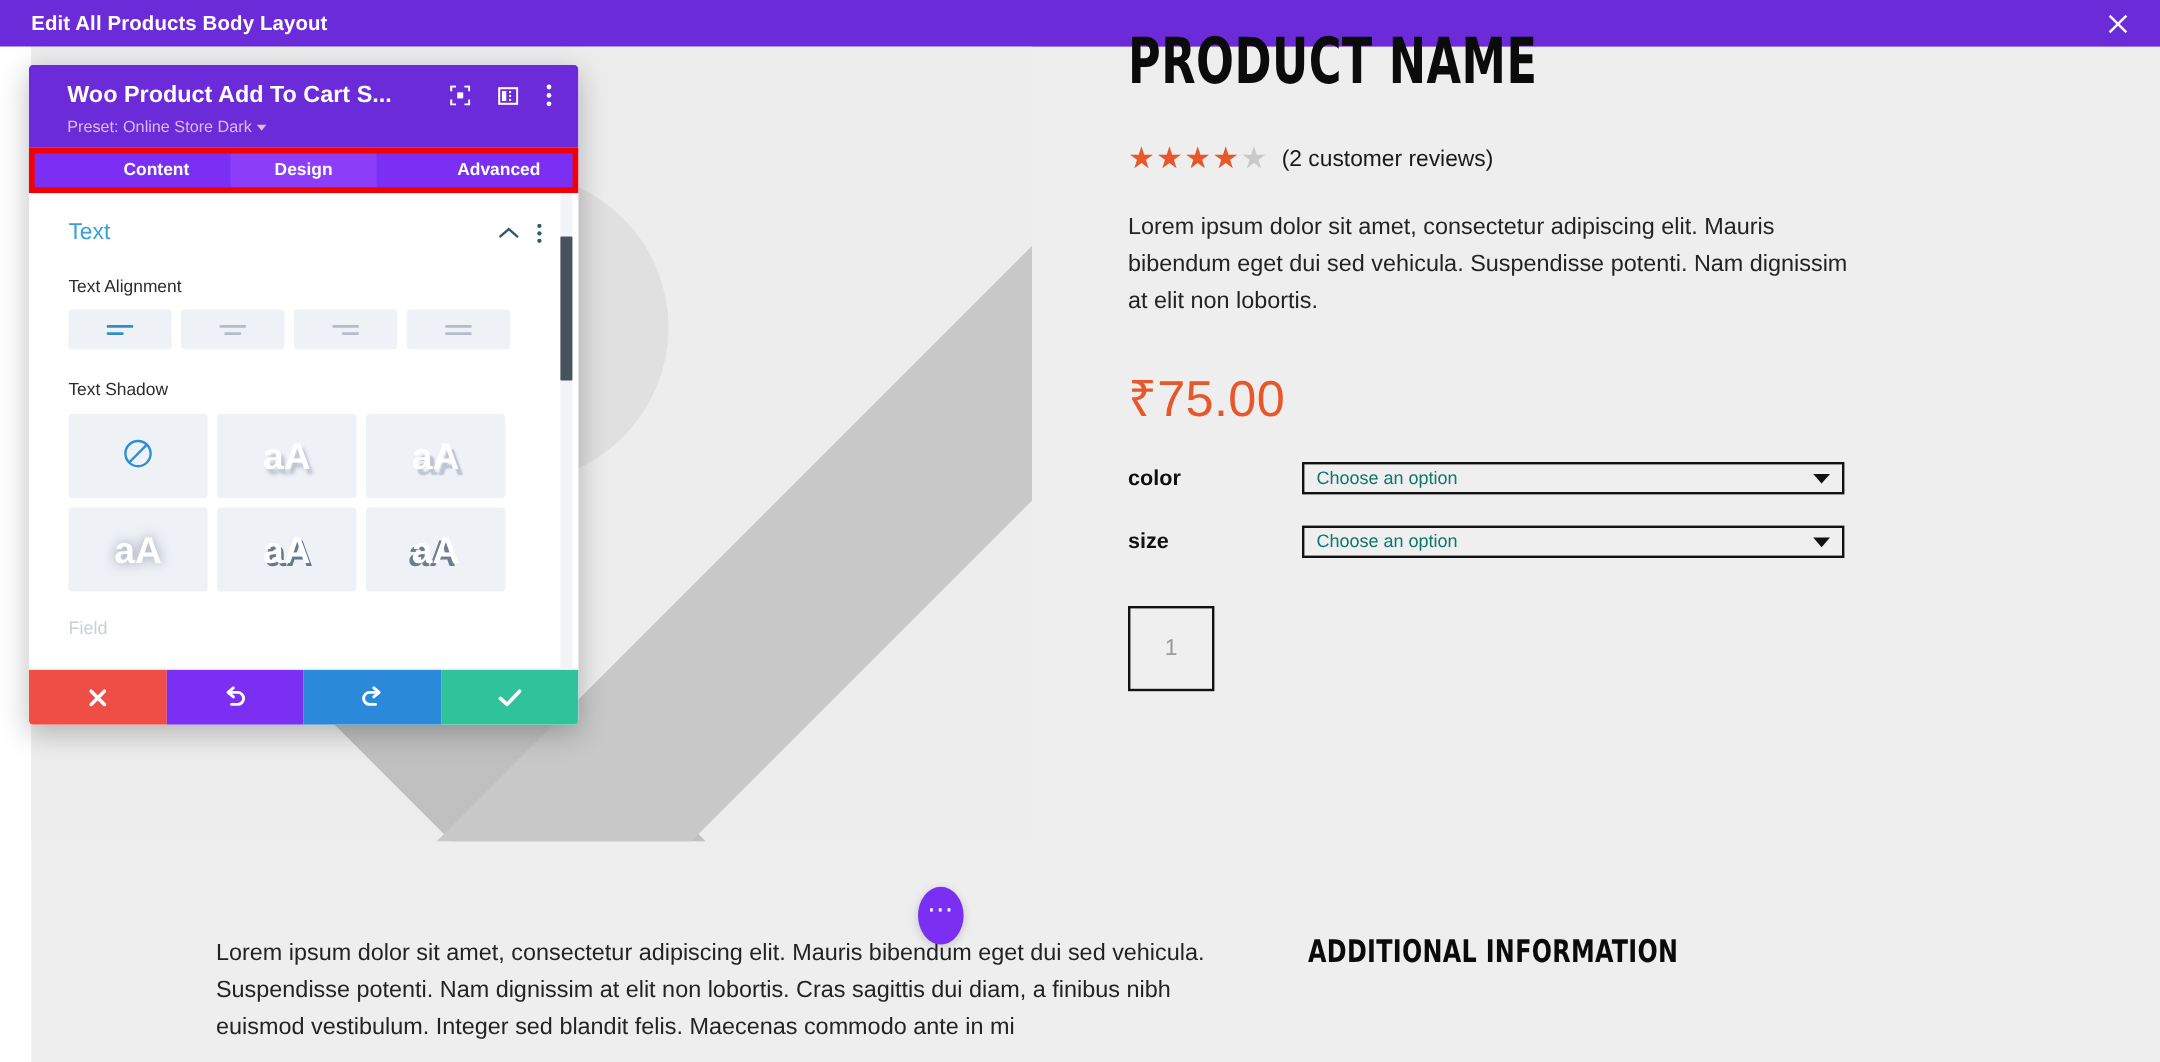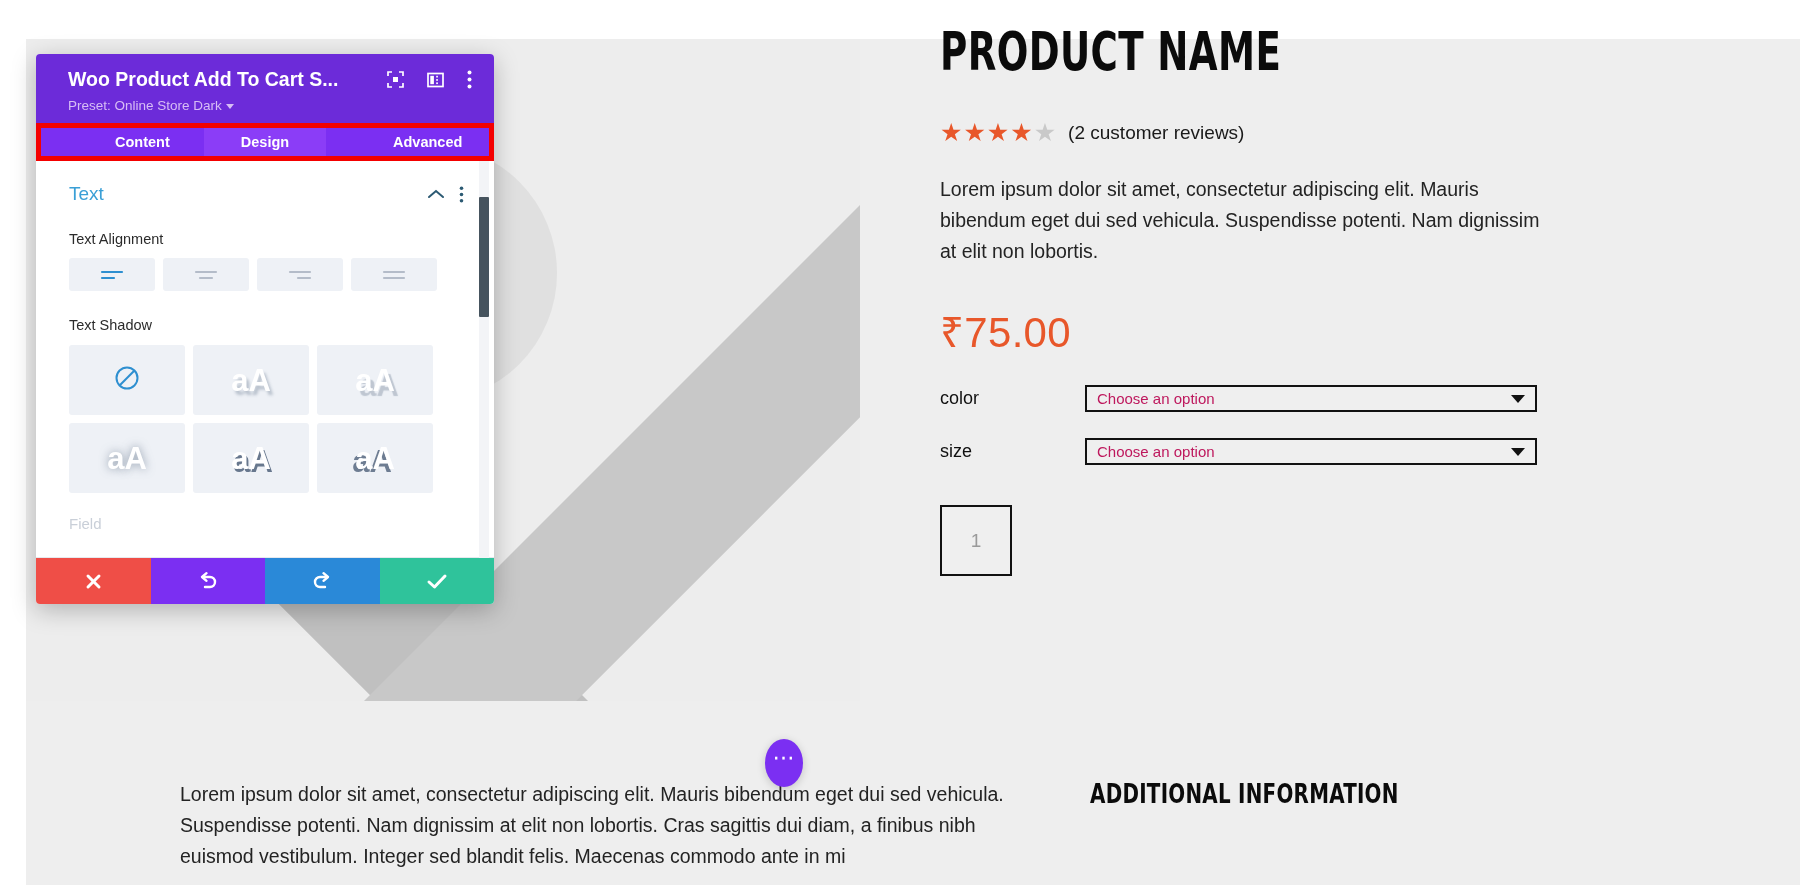--- a/index.html
+++ b/index.html
@@ -79,27 +79,27 @@
   .reviews-text { font-size: 19px; color: #1a1a1a; }
   .prod-desc {
     margin-top: 29px; font-size: 19.5px; line-height: 1.58; color: #232323;
     width: 610px;
   }
   .prod-price {
     margin-top: 36px; font-size: 42px; color: #e8572a; font-weight: 400;
     letter-spacing: .3px;
   }
   .attr-row { display: flex; align-items: center; margin-top: 26px; }
-  .attr-label { width: 145px; font-size: 18px; font-weight: normal; color: #101010; }
+  .attr-label { width: 145px; font-size: 18px; font-weight: bold; color: #101010; }
   .attr-select {
     position: relative; width: 452px; height: 27px;
     border: 2px solid #111111; background: #efefef;
     display: flex; align-items: center;
   }
-  .attr-select span.ph { font-size: 15px; color: #be185d; padding-left: 10px; }
+  .attr-select span.ph { font-size: 15px; color: #0f766e; padding-left: 10px; }
   .caret {
     position: absolute; right: 10px; top: 50%; transform: translateY(-50%);
     width: 0; height: 0; border-left: 7px solid transparent;
     border-right: 7px solid transparent; border-top: 8px solid #111;
   }
   .cart-row { display: flex; align-items: center; gap: 28px; margin-top: 40px; }
   .qty-box {
     width: 72px; height: 71px; border: 2px solid #111; background: #efefef;
     display: flex; align-items: center; justify-content: center;
     font-size: 19px; color: #9a9a9a;
@@ -132,21 +132,21 @@
     position: absolute; left: 765px; top: 700px; width: 38px; height: 48px;
     border-radius: 50%; background: #7b2ff2;
     display: flex; align-items: center; justify-content: center;
     color: #fff; font-size: 22px; letter-spacing: 1px; cursor: pointer;
     box-shadow: 0 2px 8px rgba(0,0,0,.18);
   }
   .fab span { margin-top: -10px; }
 
   
   .settings {
-    position: absolute; left: 36px; top: 54px; width: 458px; height: 550px;
+    position: absolute; left: 24px; top: 54px; width: 458px; height: 550px;
     background: #ffffff; border-radius: 4px;
     box-shadow: 0 6px 24px rgba(0,0,0,.25);
     display: flex; flex-direction: column; overflow: hidden;
   }
   .set-head {
     background: #6c2bd9; padding: 14px 18px 10px 32px; position: relative;
   }
   .set-head-top { display: flex; align-items: center; }
   .set-title {
     color: #ffffff; font-size: 19.5px; font-weight: bold; flex: 1;
@@ -235,20 +235,29 @@
   .act-cancel { background: #ef4e47; }
   .act-undo { background: #7b2ff2; }
   .act-redo { background: #2a89d8; }
   .act-save { background: #2fc39b; }
 </style>
 </head>
 <body>
 
 <div id="root">
 
+  <div class="topbar">
+    <div class="topbar-title">Edit All Products Body Layout</div>
+    <div class="topbar-close">
+      <svg width="20" height="20" viewBox="0 0 20 20">
+          <line x1="3" y1="3" x2="17" y2="17" stroke="#fff" stroke-width="2"></line>
+          <line x1="17" y1="3" x2="3" y2="17" stroke="#fff" stroke-width="2"></line>
+        </svg>
+    </div>
+  </div>
 
   <div class="canvas">
     <div class="canvas-gutter-left"></div>
 
     <div class="prod-image">
       <div class="ph-circle"></div>
       <div class="ph-band"></div>
       <div class="ph-band2"></div>
     </div>
 

